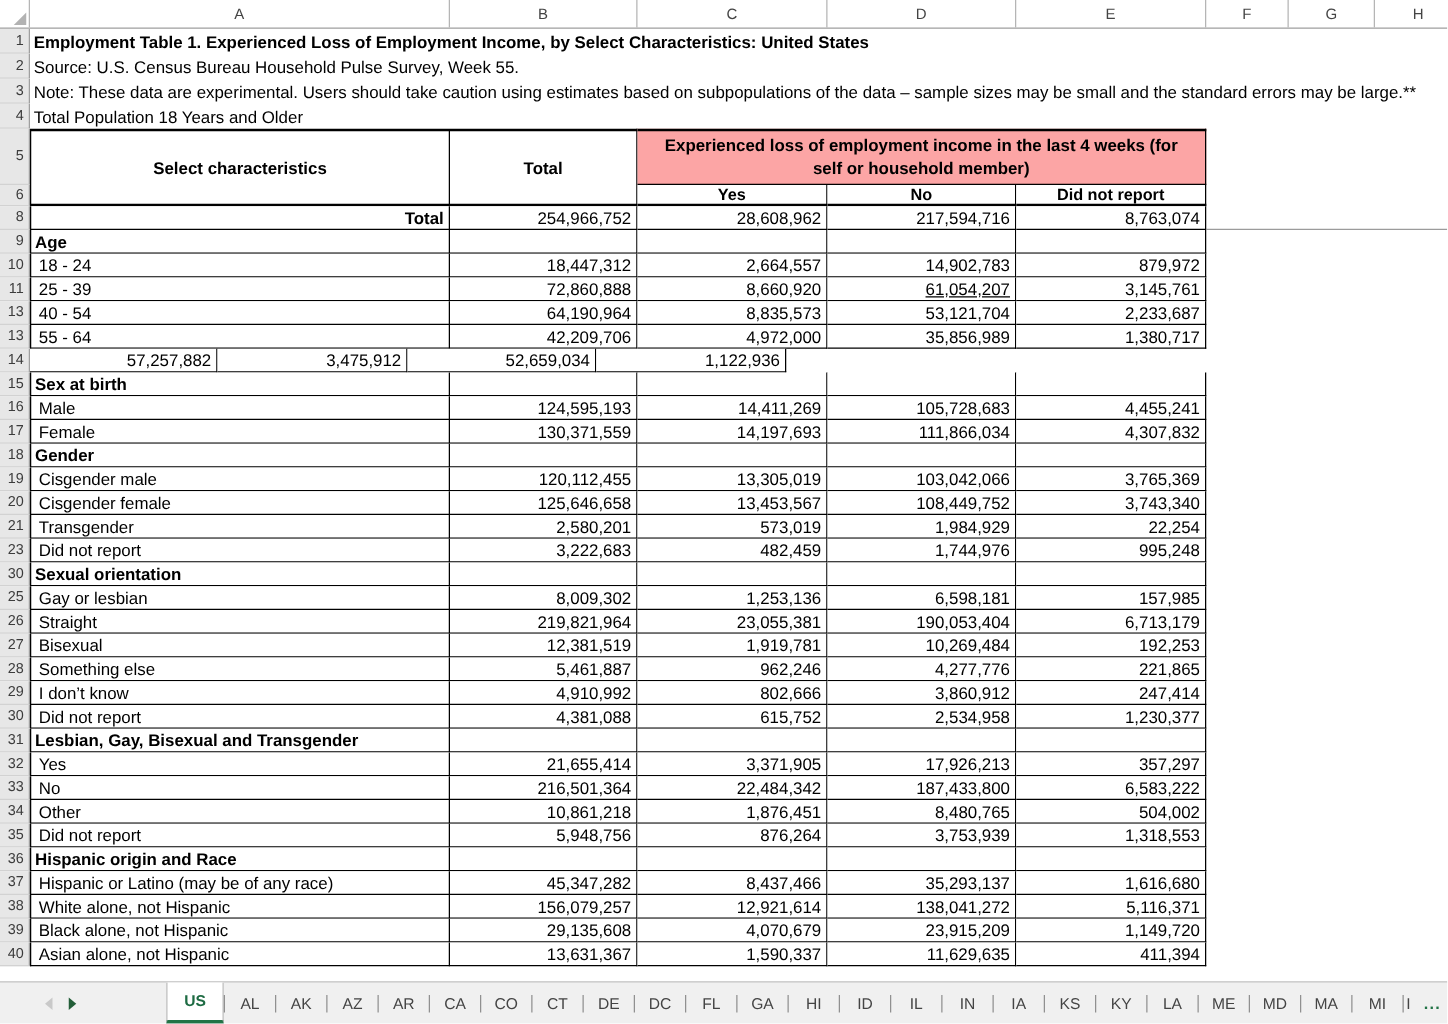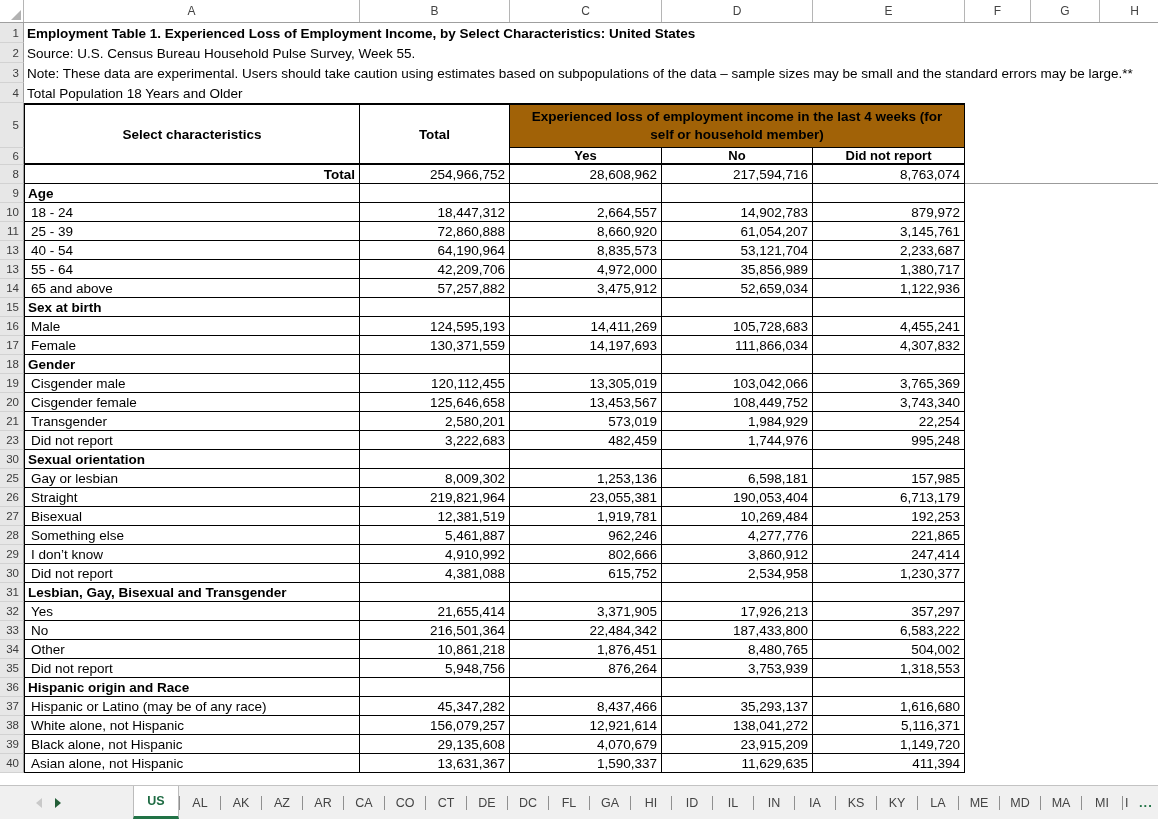--- a/index.html
+++ b/index.html
@@ -39,21 +39,21 @@
   .hdr-gutter-col{width:24px;flex:none;display:flex;flex-direction:column;}
   .g5{height:45px;} .g6{height:17px;}
   .hcell{box-sizing:border-box;border-style:solid;border-color:#000;border-width:2px 1px 2px 0;
       font-weight:bold;font-size:13.5px;display:flex;align-items:center;justify-content:center;
       text-align:center;background:#fff;}
   .ha{width:336px;border-left-width:1px;}
   .hb{width:150px;}
   .hgroup-col{width:455px;flex:none;display:flex;flex-direction:column;}
   .hgroup{height:45px;box-sizing:border-box;border-top:2px solid #000;border-right:1px solid #000;
       border-bottom:1px solid #000;font-weight:bold;font-size:13.5px;line-height:1.3;text-align:center;
-      display:flex;align-items:center;justify-content:center;padding:0 14px;background:#a16207;}
+      display:flex;align-items:center;justify-content:center;padding:0 14px;background:#fca5a5;}
   .hsub-row{height:17px;display:flex;}
   .hsub{box-sizing:border-box;border-right:1px solid #000;border-bottom:2px solid #000;font-weight:bold;
       font-size:13px;display:flex;align-items:center;justify-content:center;background:#fff;}
 
   .freeze-line{position:absolute;left:965px;top:160px;width:193px;height:1px;background:#9b9b9b;z-index:4;}
 
   
   .tabbar{position:absolute;left:0;bottom:0;width:1158px;height:34px;background:#f0f0f0;
       border-top:1px solid #c3c3c3;box-sizing:border-box;display:flex;align-items:stretch;z-index:7;}
   .nav{display:flex;align-items:center;gap:13px;padding-left:36px;margin-right:28px;}
@@ -153,42 +153,41 @@
           <div class="cell num" style="width: 150px;">18,447,312</div>
           <div class="cell num" style="width: 152px;">2,664,557</div>
           <div class="cell num" style="width: 151px;">14,902,783</div>
           <div class="cell num" style="width: 152px;">879,972</div>
         </div>
         <div class="row trow">
           <div class="gutter">11</div>
           <div class="cell a lab-data" style="width: 336px;">25 - 39</div>
           <div class="cell num" style="width: 150px;">72,860,888</div>
           <div class="cell num" style="width: 152px;">8,660,920</div>
-          <div class="cell num" style="width: 151px;">61,054,207</div>
+          <div class="cell num" style="width: 151px; text-decoration: underline;">61,054,207</div>
           <div class="cell num" style="width: 152px;">3,145,761</div>
         </div>
         <div class="row trow">
           <div class="gutter">13</div>
           <div class="cell a lab-data" style="width: 336px;">40 - 54</div>
           <div class="cell num" style="width: 150px;">64,190,964</div>
           <div class="cell num" style="width: 152px;">8,835,573</div>
           <div class="cell num" style="width: 151px;">53,121,704</div>
           <div class="cell num" style="width: 152px;">2,233,687</div>
         </div>
         <div class="row trow">
           <div class="gutter">13</div>
           <div class="cell a lab-data" style="width: 336px;">55 - 64</div>
           <div class="cell num" style="width: 150px;">42,209,706</div>
           <div class="cell num" style="width: 152px;">4,972,000</div>
           <div class="cell num" style="width: 151px;">35,856,989</div>
           <div class="cell num" style="width: 152px;">1,380,717</div>
         </div>
         <div class="row trow">
           <div class="gutter">14</div>
-          <div class="cell a lab-data" style="width: 336px;">65 and above</div>
           <div class="cell num" style="width: 150px;">57,257,882</div>
           <div class="cell num" style="width: 152px;">3,475,912</div>
           <div class="cell num" style="width: 151px;">52,659,034</div>
           <div class="cell num" style="width: 152px;">1,122,936</div>
         </div>
         <div class="row trow">
           <div class="gutter">15</div>
           <div class="cell a lab-section" style="width: 336px;">Sex at birth</div>
           <div class="cell num" style="width: 150px;"></div>
           <div class="cell num" style="width: 152px;"></div>

